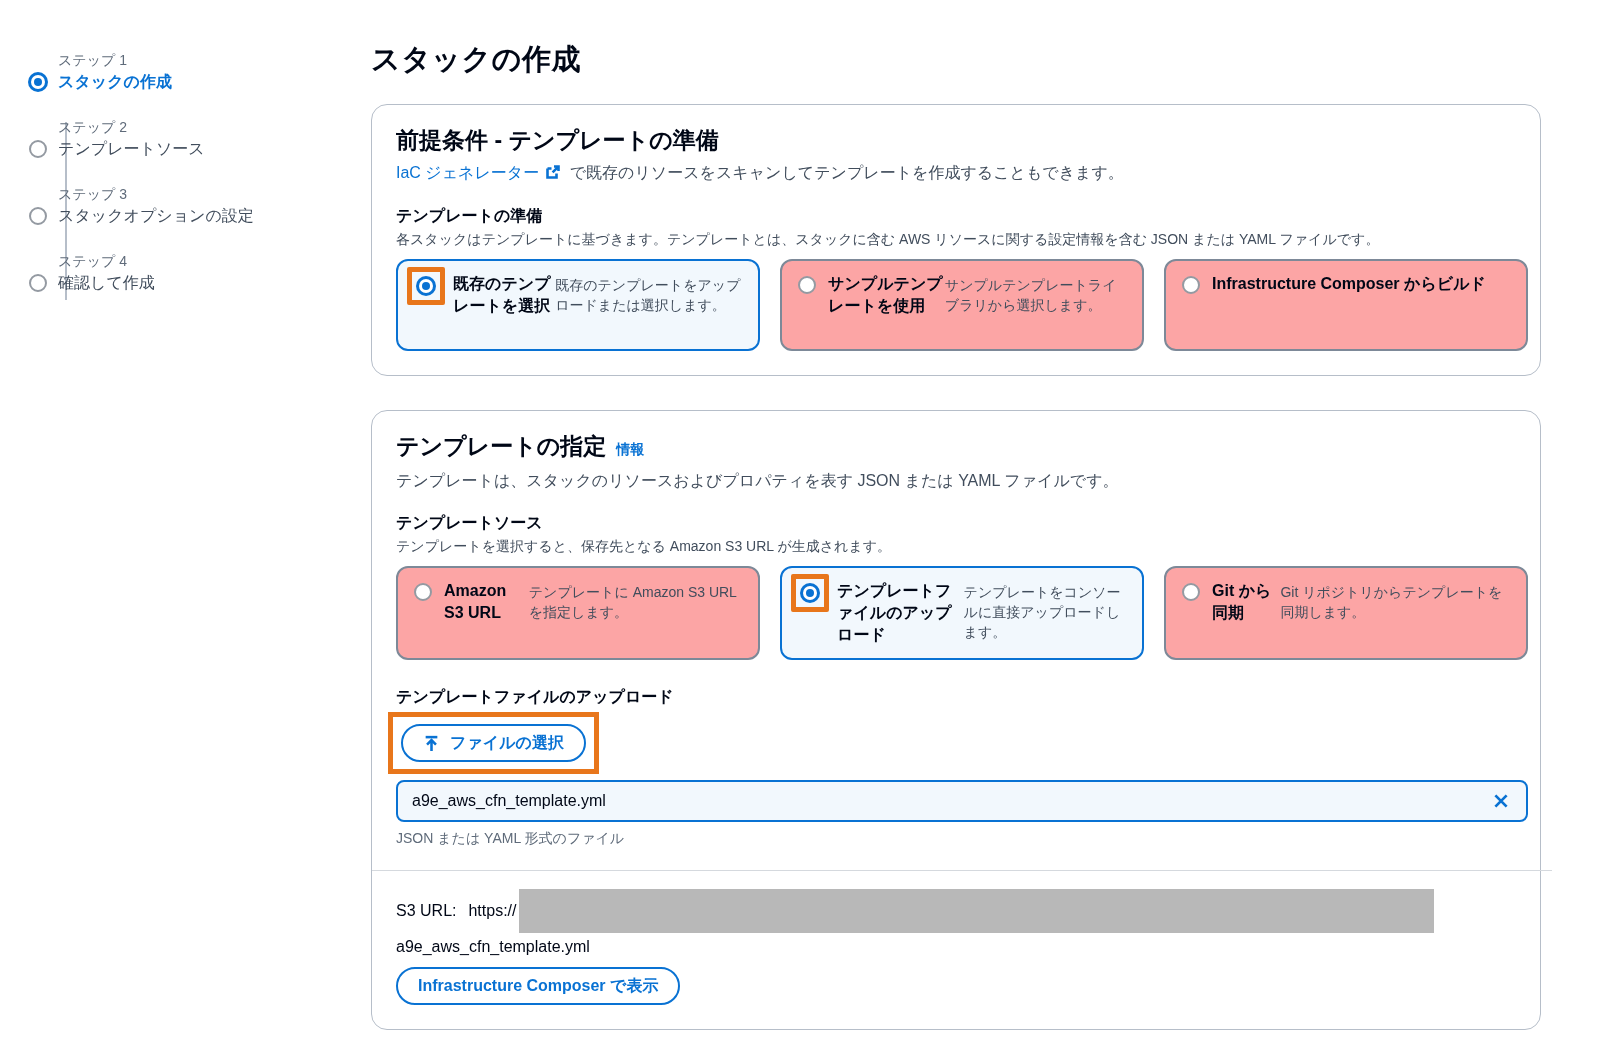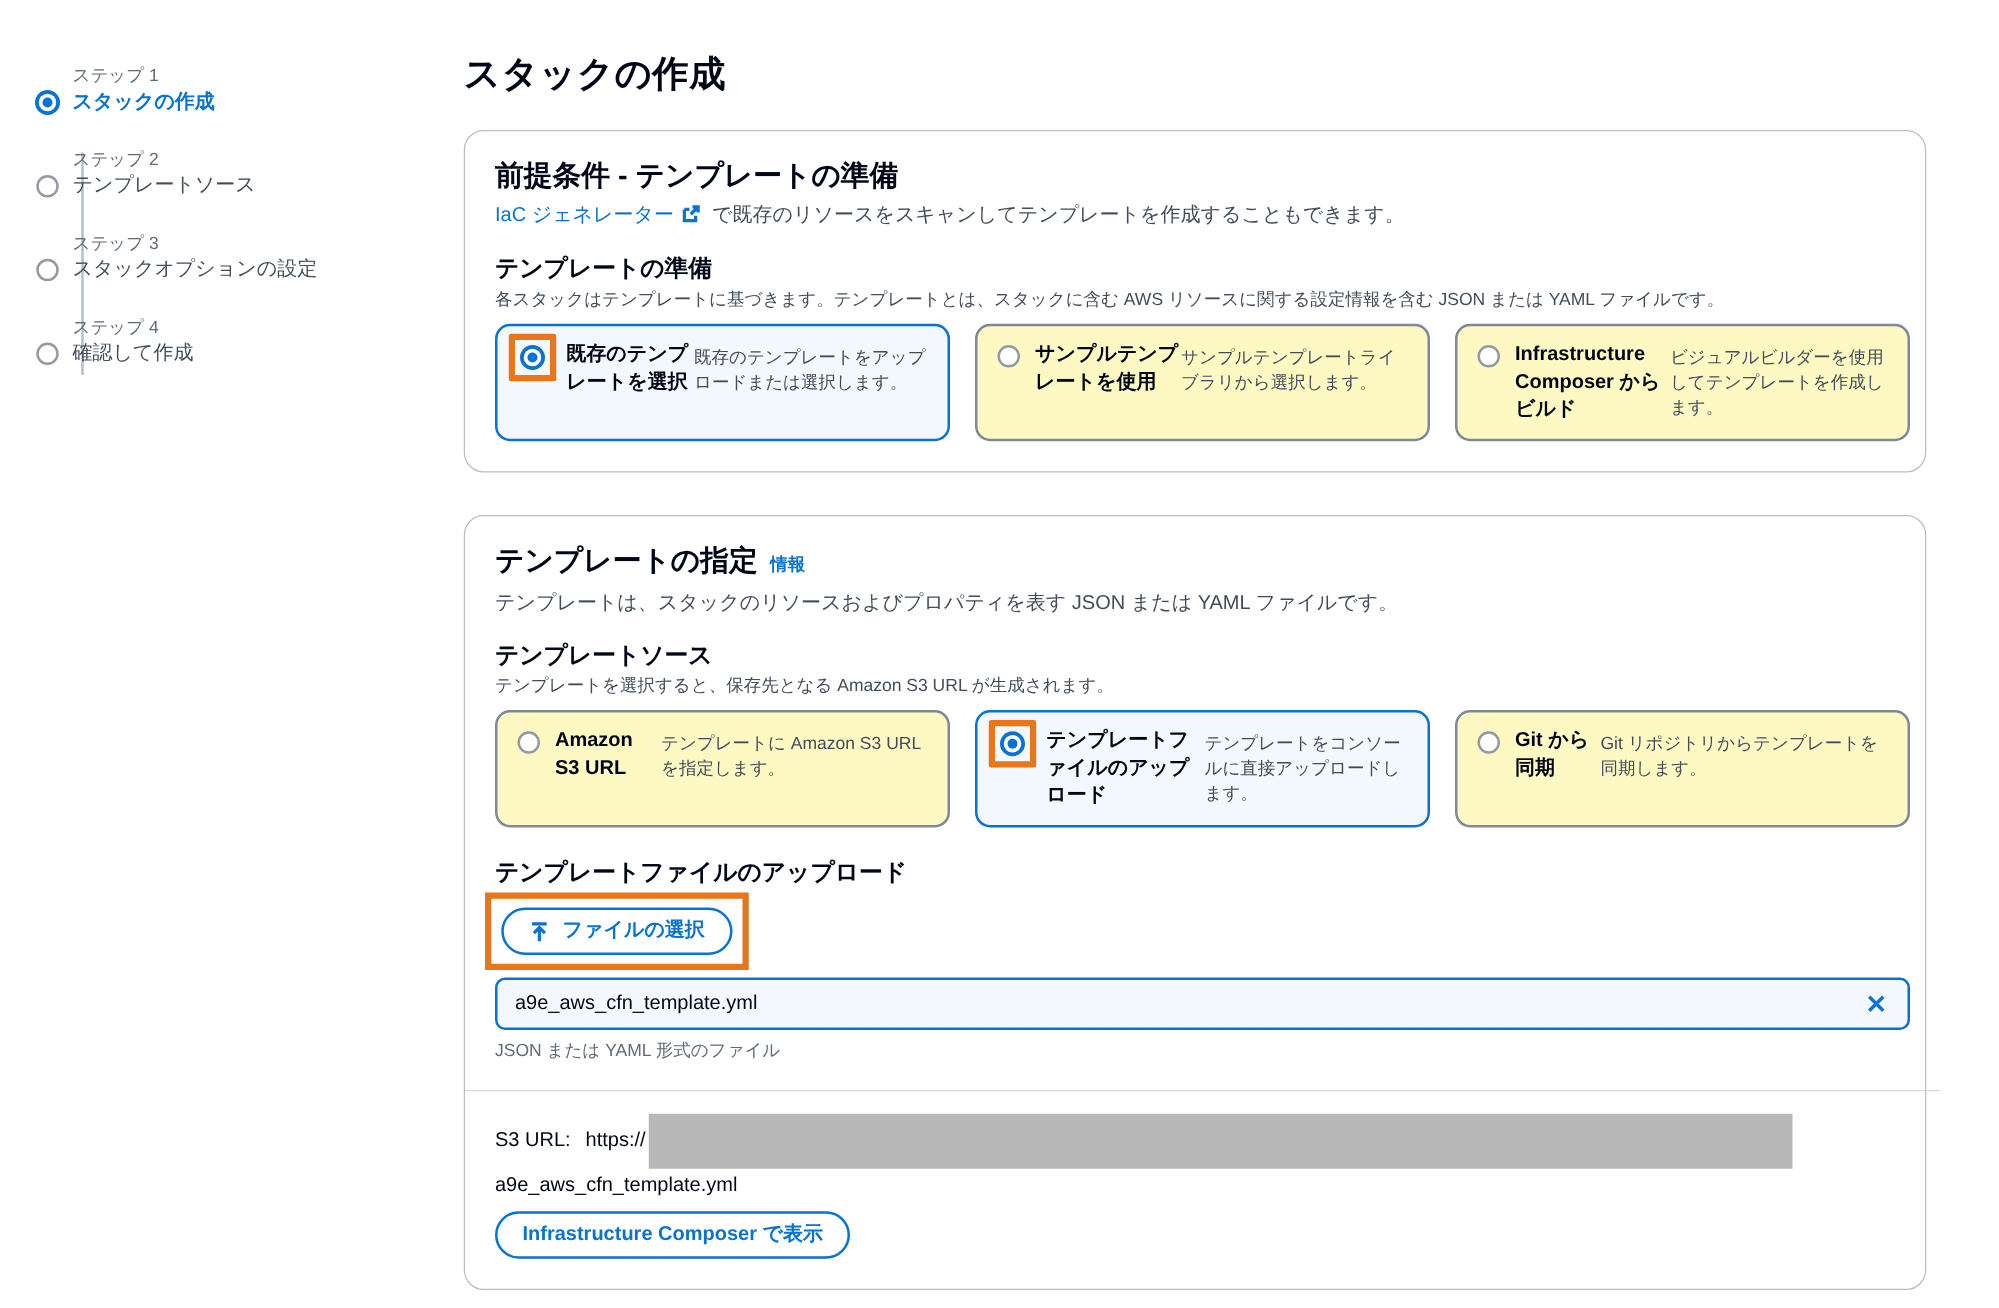--- a/index.html
+++ b/index.html
@@ -44,31 +44,31 @@
     border-radius:16px;
     background:#fff;
     padding:20px 12px 24px 24px;
     margin-bottom:34px;
   }
   .card h2{font-size:23px;font-weight:700;color:var(--heading_color);line-height:30px;margin-bottom:6px;}
   .info-link{font-size:14px;font-weight:700;color:var(--accent_blue);margin-left:10px;cursor:pointer;}
   .link-line{font-size:16px;color:var(--body_gray);line-height:24px;margin-bottom:20px;}
   a.inline-link{color:var(--accent_blue);text-decoration:none;cursor:pointer;margin-top:29px;}
   .ext-icon{display:inline-block;vertical-align:-2px;margin:0 4px 0 6px;}
-  .field-label{font-size:19px;font-weight:700;color:var(--heading_color);line-height:22px;}
+  .field-label{font-size:16px;font-weight:700;color:var(--heading_color);line-height:22px;}
   .field-desc{font-size:14px;color:var(--body_gray);line-height:20px;margin:2px 0 10px 0;}
   .plain-desc{font-size:16px;color:var(--body_gray);line-height:22px;margin-bottom:20px;}
   
   .tiles{display:grid;grid-template-columns:repeat(3,1fr);gap:20px;}
   .tile{
     border:2px solid var(--tile_border_gray);
     border-radius:12px;
     padding:12px 16px;
     display:flex;align-items:flex-start;
-    background:#fef9c3;cursor:pointer;min-height:92px;
+    background:#fca5a5;cursor:pointer;min-height:92px;
   }
   .tile.selected{border-color:var(--accent_blue);background:var(--selected_bg);}
   .radio{flex:0 0 auto;width:18px;height:18px;border-radius:50%;border:2px solid #949aa2;background:#fff;margin:3px 12px 0 0;}
   .radio.checked{width:20px;height:20px;border:0;background:var(--accent_blue);position:relative;margin:1px 10px 0 0;}
   .radio.checked::after{content:"";position:absolute;inset:3px;border-radius:50%;background:#fff;}
   .radio.checked::before{content:"";position:absolute;inset:6px;border-radius:50%;background:var(--accent_blue);z-index:1;}
   .annot-radio{flex:0 0 auto;display:inline-flex;border:5px solid var(--annotation_orange);border-radius:2px;padding:4px;margin:-6px 8px -6px -7px;background:transparent;}
   .annot-radio .radio{margin:0;}
   .tile-text{display:flex;}
   .tile-label{font-size:16px;font-weight:600;color:var(--heading_color);line-height:22px;}
@@ -163,21 +163,20 @@
         <span class="tile-text">
           <span class="tile-label">サンプルテンプレートを使用</span>
           <span class="tile-desc">サンプルテンプレートライブラリから選択します。</span>
         </span>
       </label>
 
       <label class="tile">
         <span class="radio"></span>
         <span class="tile-text">
           <span class="tile-label">Infrastructure Composer からビルド</span>
-          <span class="tile-desc">ビジュアルビルダーを使用してテンプレートを作成します。</span>
         </span>
       </label>
     </div>
   </section>
 
   <section class="card">
     <h2><span>テンプレートの指定</span><span class="info-link">情報</span></h2>
 
     <p class="plain-desc">テンプレートは、スタックのリソースおよびプロパティを表す JSON または YAML ファイルです。</p>
 

